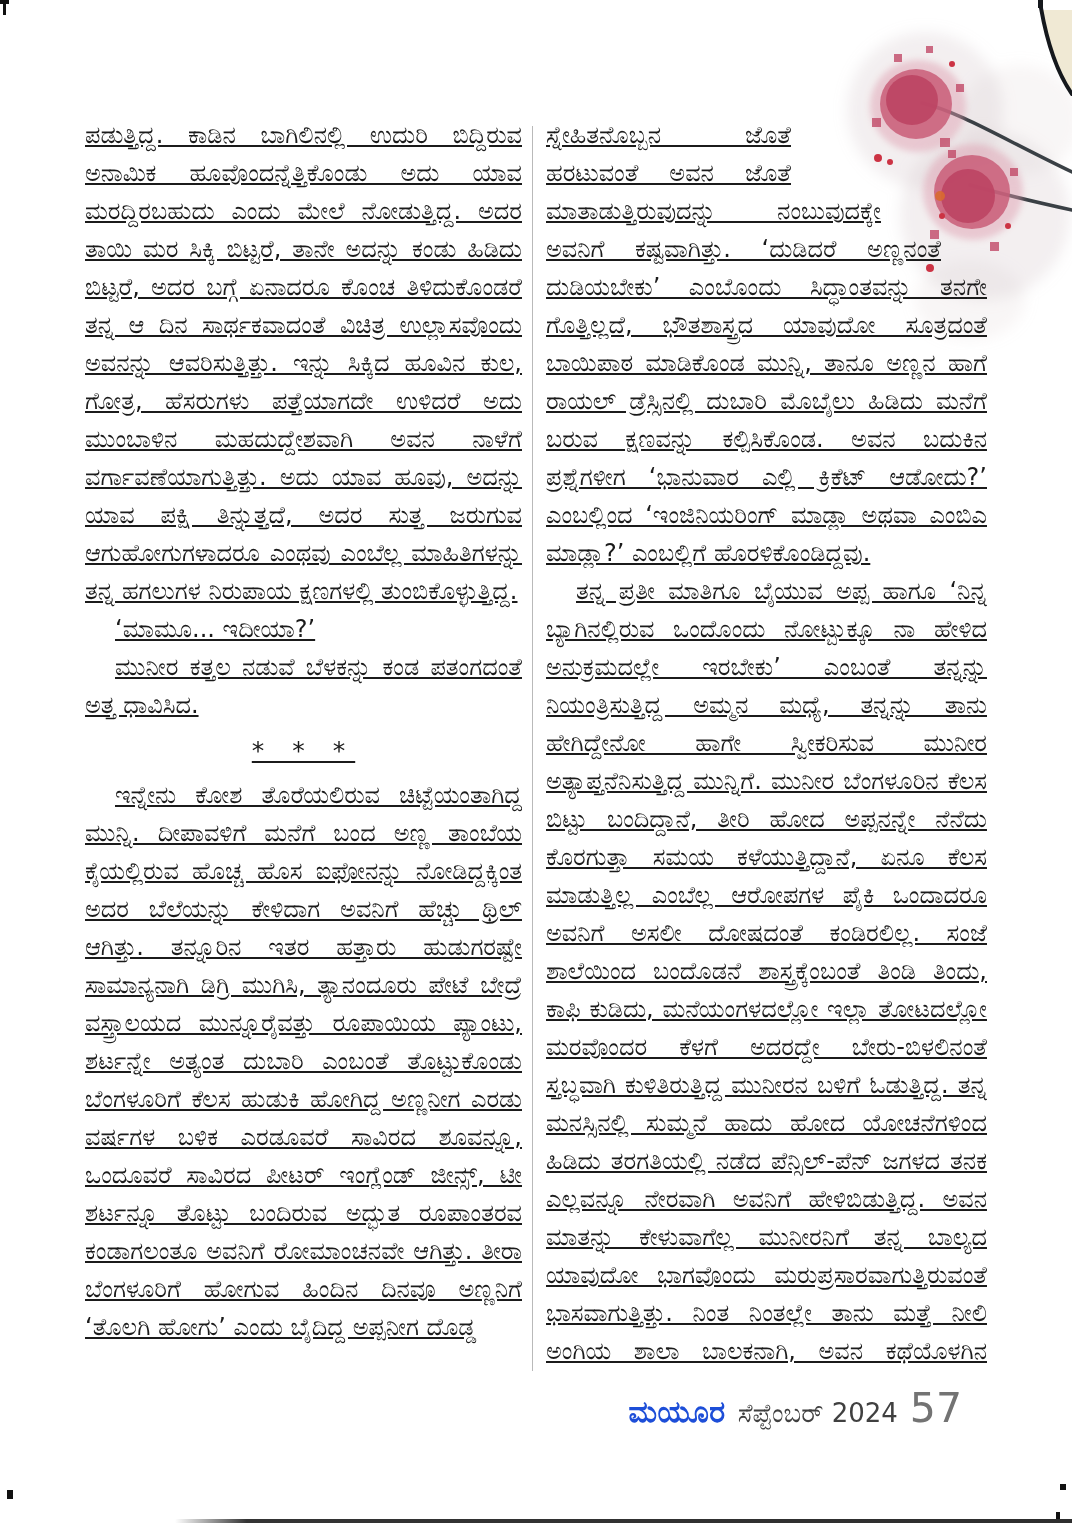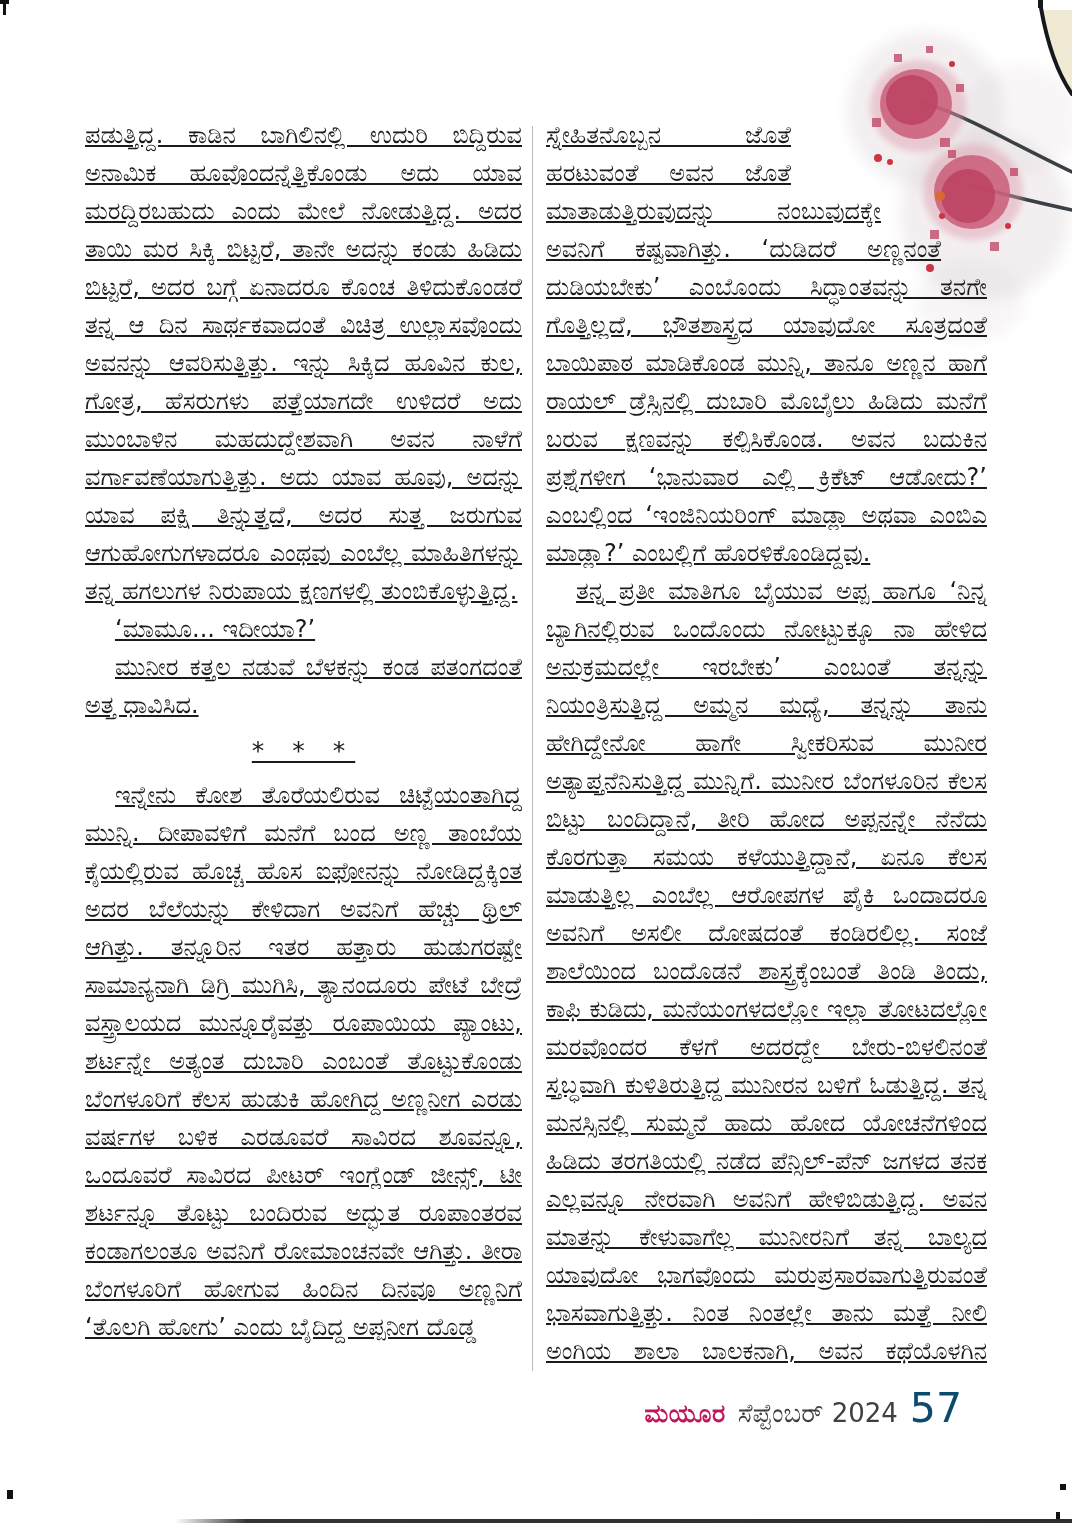--- a/index.html
+++ b/index.html
@@ -62,27 +62,27 @@
     pointer-events: none;
   }
 
   
   .footer {
     position: absolute; right: 110px; top: 1388px;
     display: flex; align-items: baseline; gap: 12px;
     white-space: nowrap;
   }
   .footer .mag {
-    color: #be185d; font-weight: bold; font-size: 25px;
+    color: #1d4ed8; font-weight: bold; font-size: 30px;
     letter-spacing: 0.5px;
     margin-left: 47px;
   }
   .footer .issue { color: #404040; font-size: 26px; }
   .footer .pagenum {
-    color: #0c4a6e; font-size: 41px; font-weight: 500; line-height: 1;
+    color: #737373; font-size: 41px; font-weight: 500; line-height: 1;
   }
 </style>
 </head>
 <body>
 
 <div class="mark tl-a"></div>
 <div class="mark tl-b"></div>
 <div class="mark bl"></div>
 <div class="mark br-a"></div>
 <div class="mark br-b"></div>

